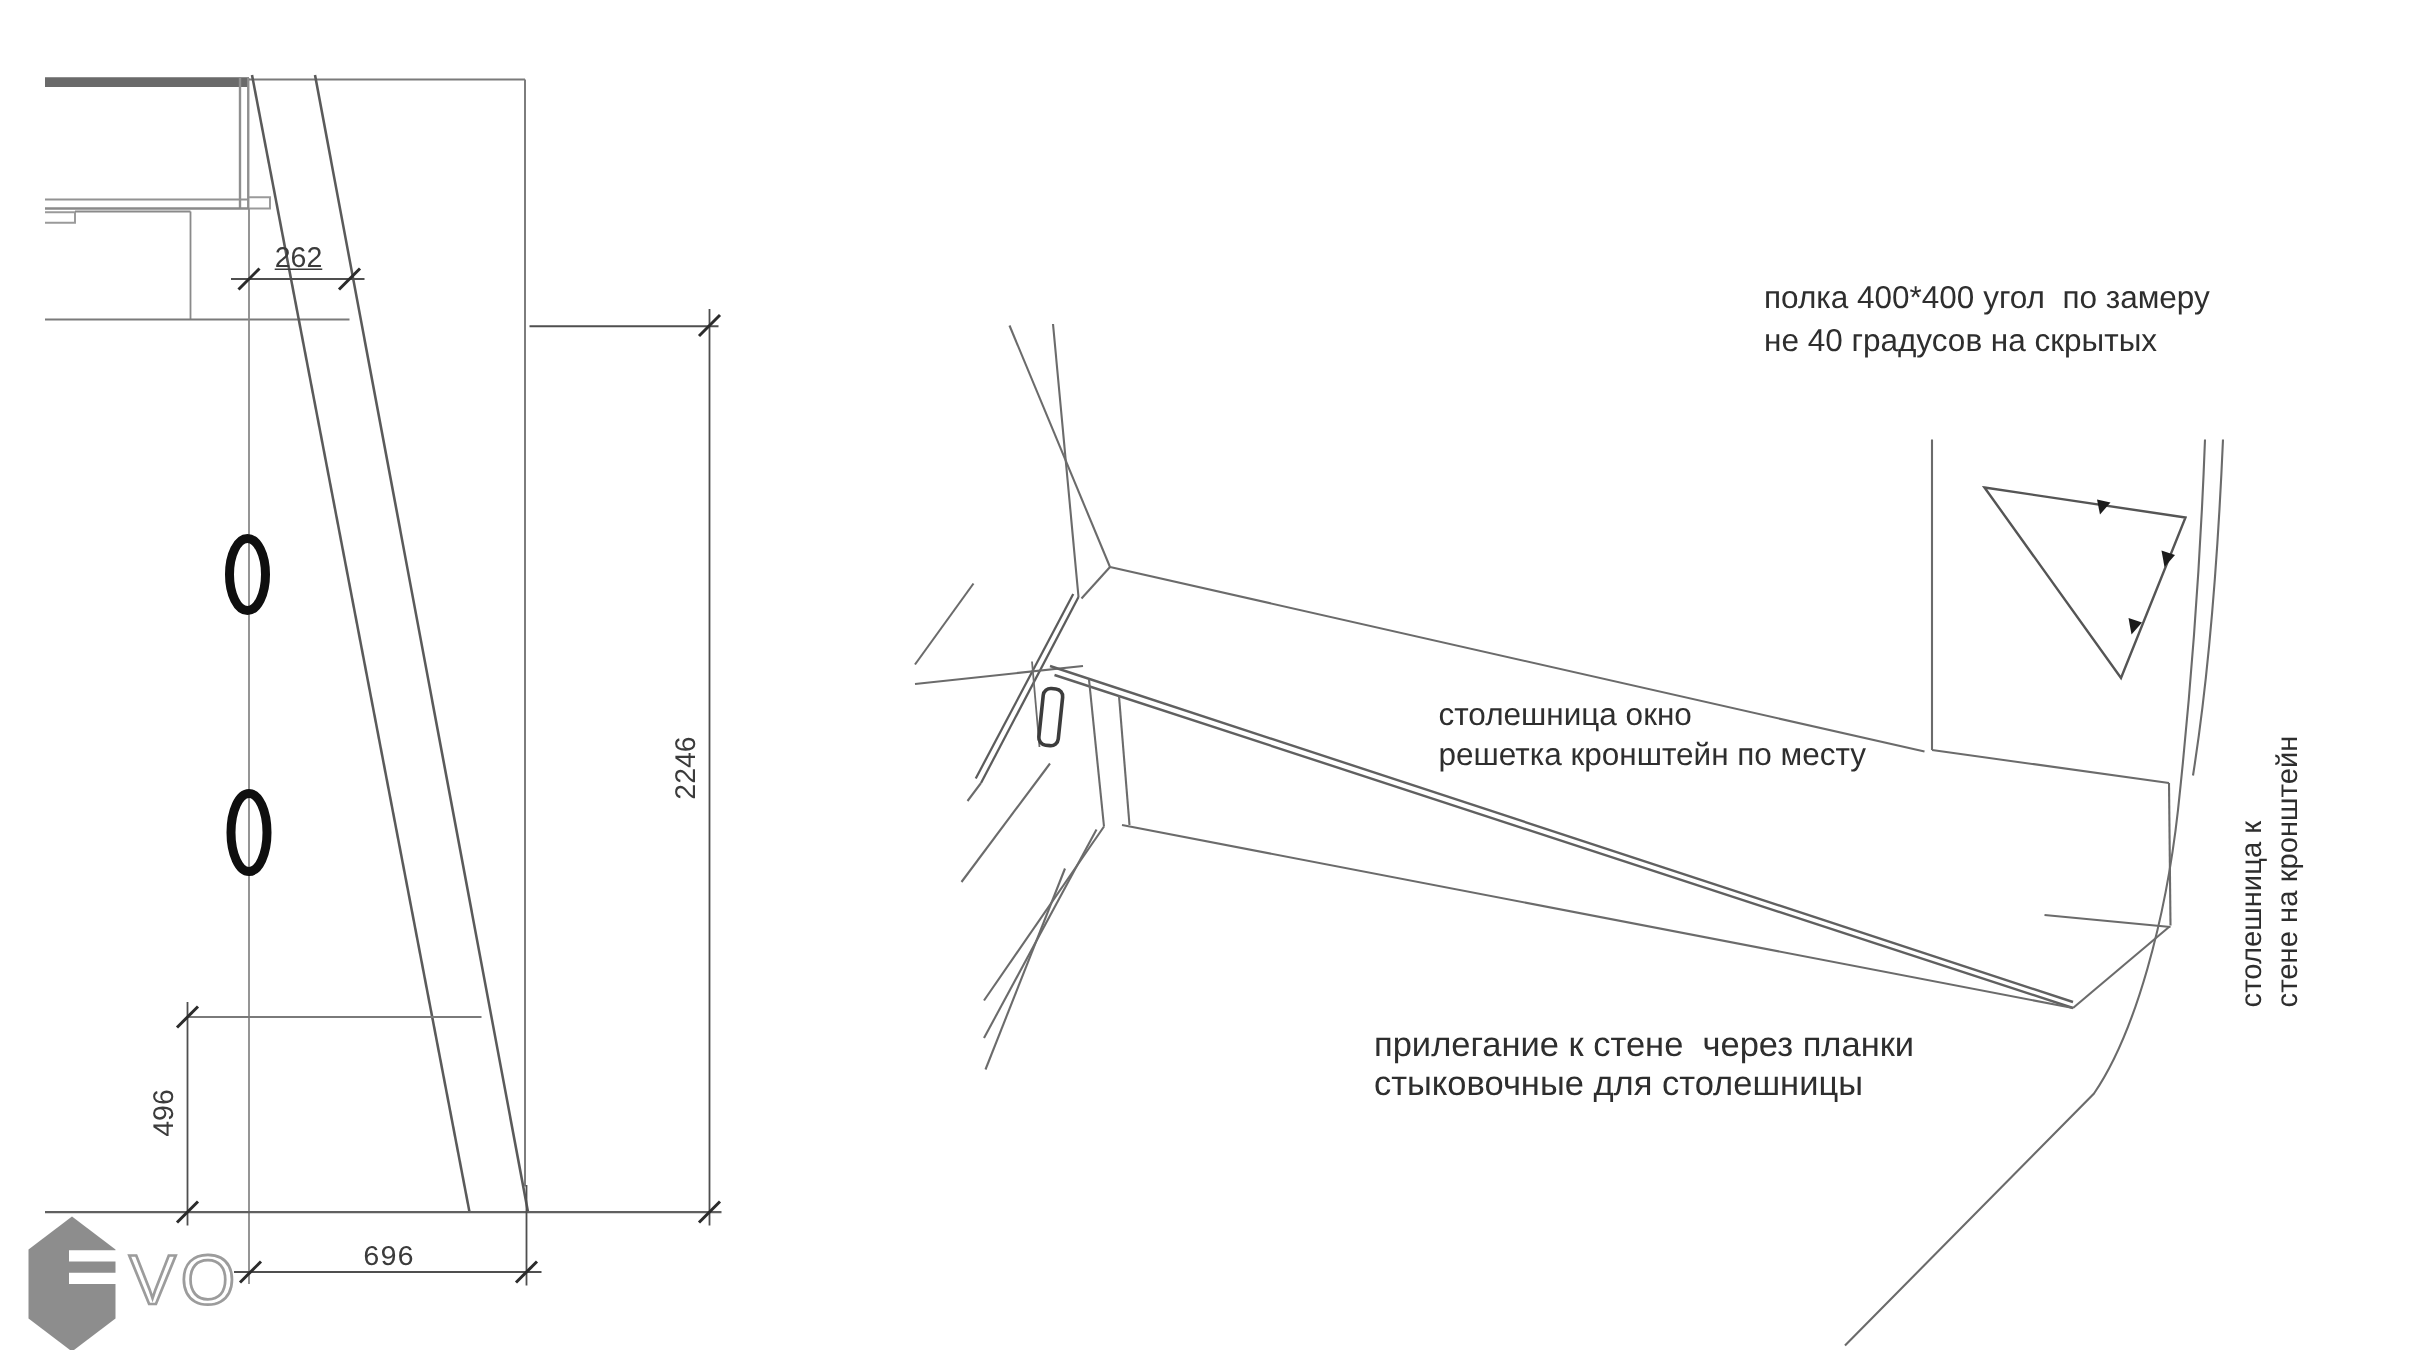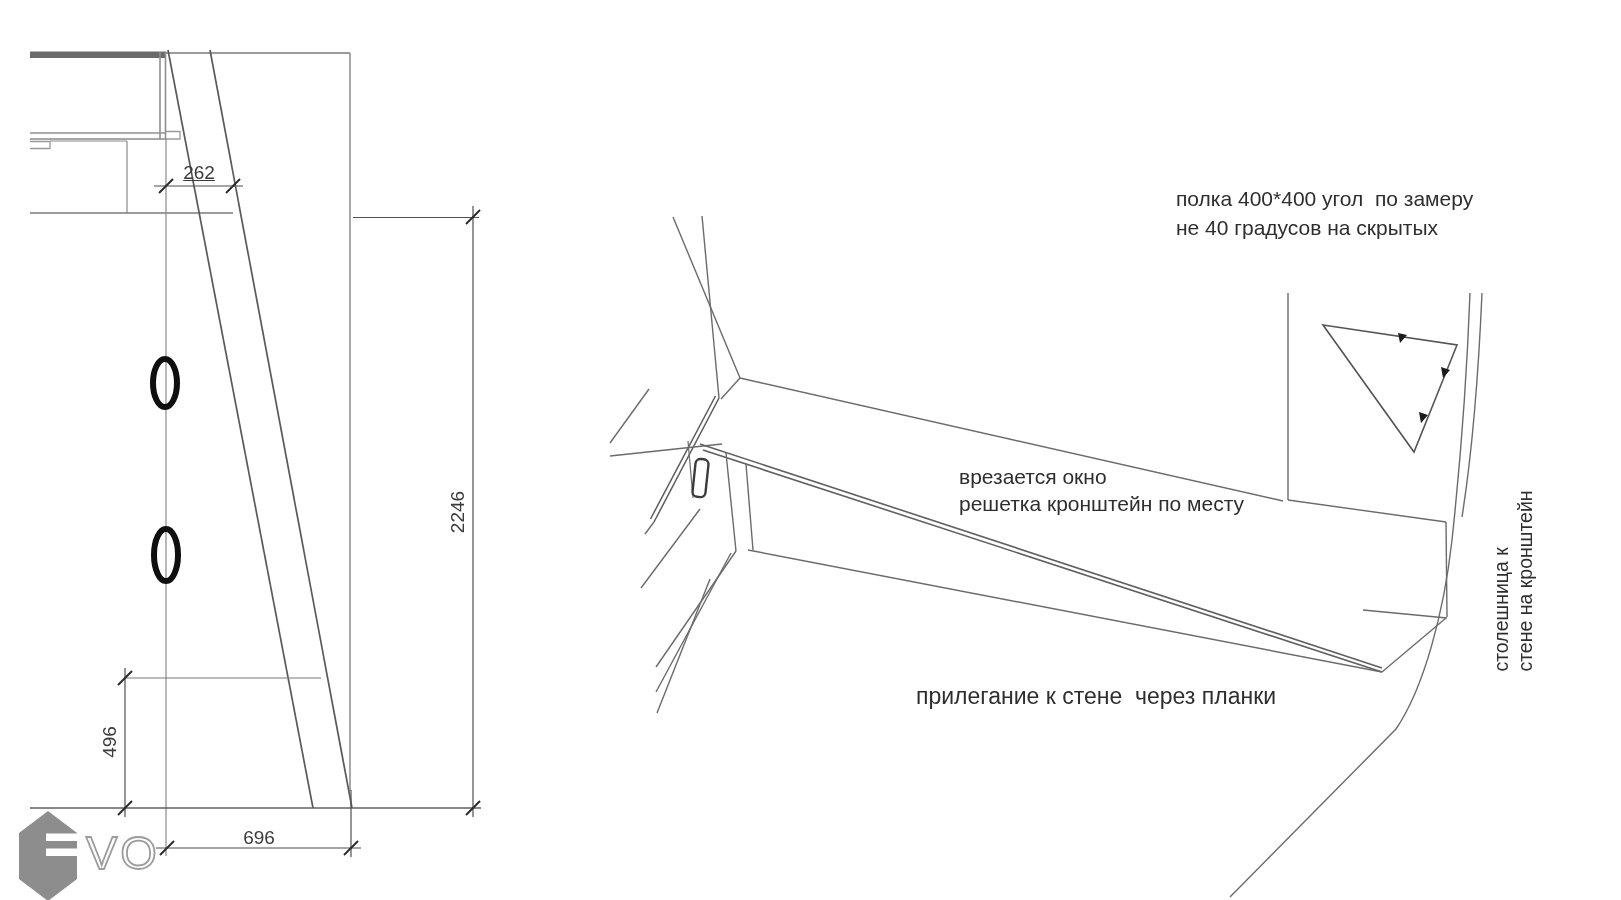--- a/index.html
+++ b/index.html
@@ -14,21 +14,21 @@
   .note-window{left:959px;top:463px;font-size:21px;line-height:27px;}
   .note-wall{left:916px;top:683px;font-size:23px;line-height:26px;}
   .note-bracket{
     left:1513px;top:581px;font-size:19.5px;line-height:24px;
     transform:translate(-50%,-50%) rotate(-90deg);white-space:nowrap;
   }
   .dim{position:absolute;font-size:19px;color:#3b3b3b;transform:translate(-50%,-50%);white-space:nowrap;}
   .dim-262{left:199px;top:173px;text-decoration:underline;}
   .dim-2246{left:458px;top:512px;transform:translate(-50%,-50%) rotate(-90deg);}
   .dim-496{left:110px;top:742px;transform:translate(-50%,-50%) rotate(-90deg);}
-  .dim-696{left:259px;top:838px;}
+  .dim-696{left:259px;top:838px;font-family:Liberation Mono, monospace;}
 </style>
 </head>
 <body>
 
 <div class="stage">
 
   <svg width="1621" height="900" viewBox="0 0 1621 900">
 
     <g>
       <rect x="30" y="51.5" width="136" height="6.5" fill="#6a6a6a"></rect>
@@ -142,26 +142,27 @@
       <text x="86" y="869" font-size="47" letter-spacing="3" fill="#ffffff" stroke="#9c9c9c" stroke-width="1.8" font-family="Liberation Sans, sans-serif">VO</text>
     </g>
   </svg>
 
   <div class="note note-shelf">
     <div>полка 400*400 угол  по замеру</div>
     <div>не 40 градусов на скрытых</div>
   </div>
 
   <div class="note note-window">
-    <div>врезается окно</div>
+    <div>столешница окно</div>
     <div>решетка кронштейн по месту</div>
   </div>
 
   <div class="note note-wall">
     <div>прилегание к стене  через планки</div>
+    <div>стыковочные для столешницы</div>
   </div>
 
   <div class="note note-bracket">
     <div>столешница к</div>
     <div>стене на кронштейн</div>
   </div>
 
   <div class="dim dim-262">262</div>
   <div class="dim dim-2246">2246</div>
   <div class="dim dim-496">496</div>

